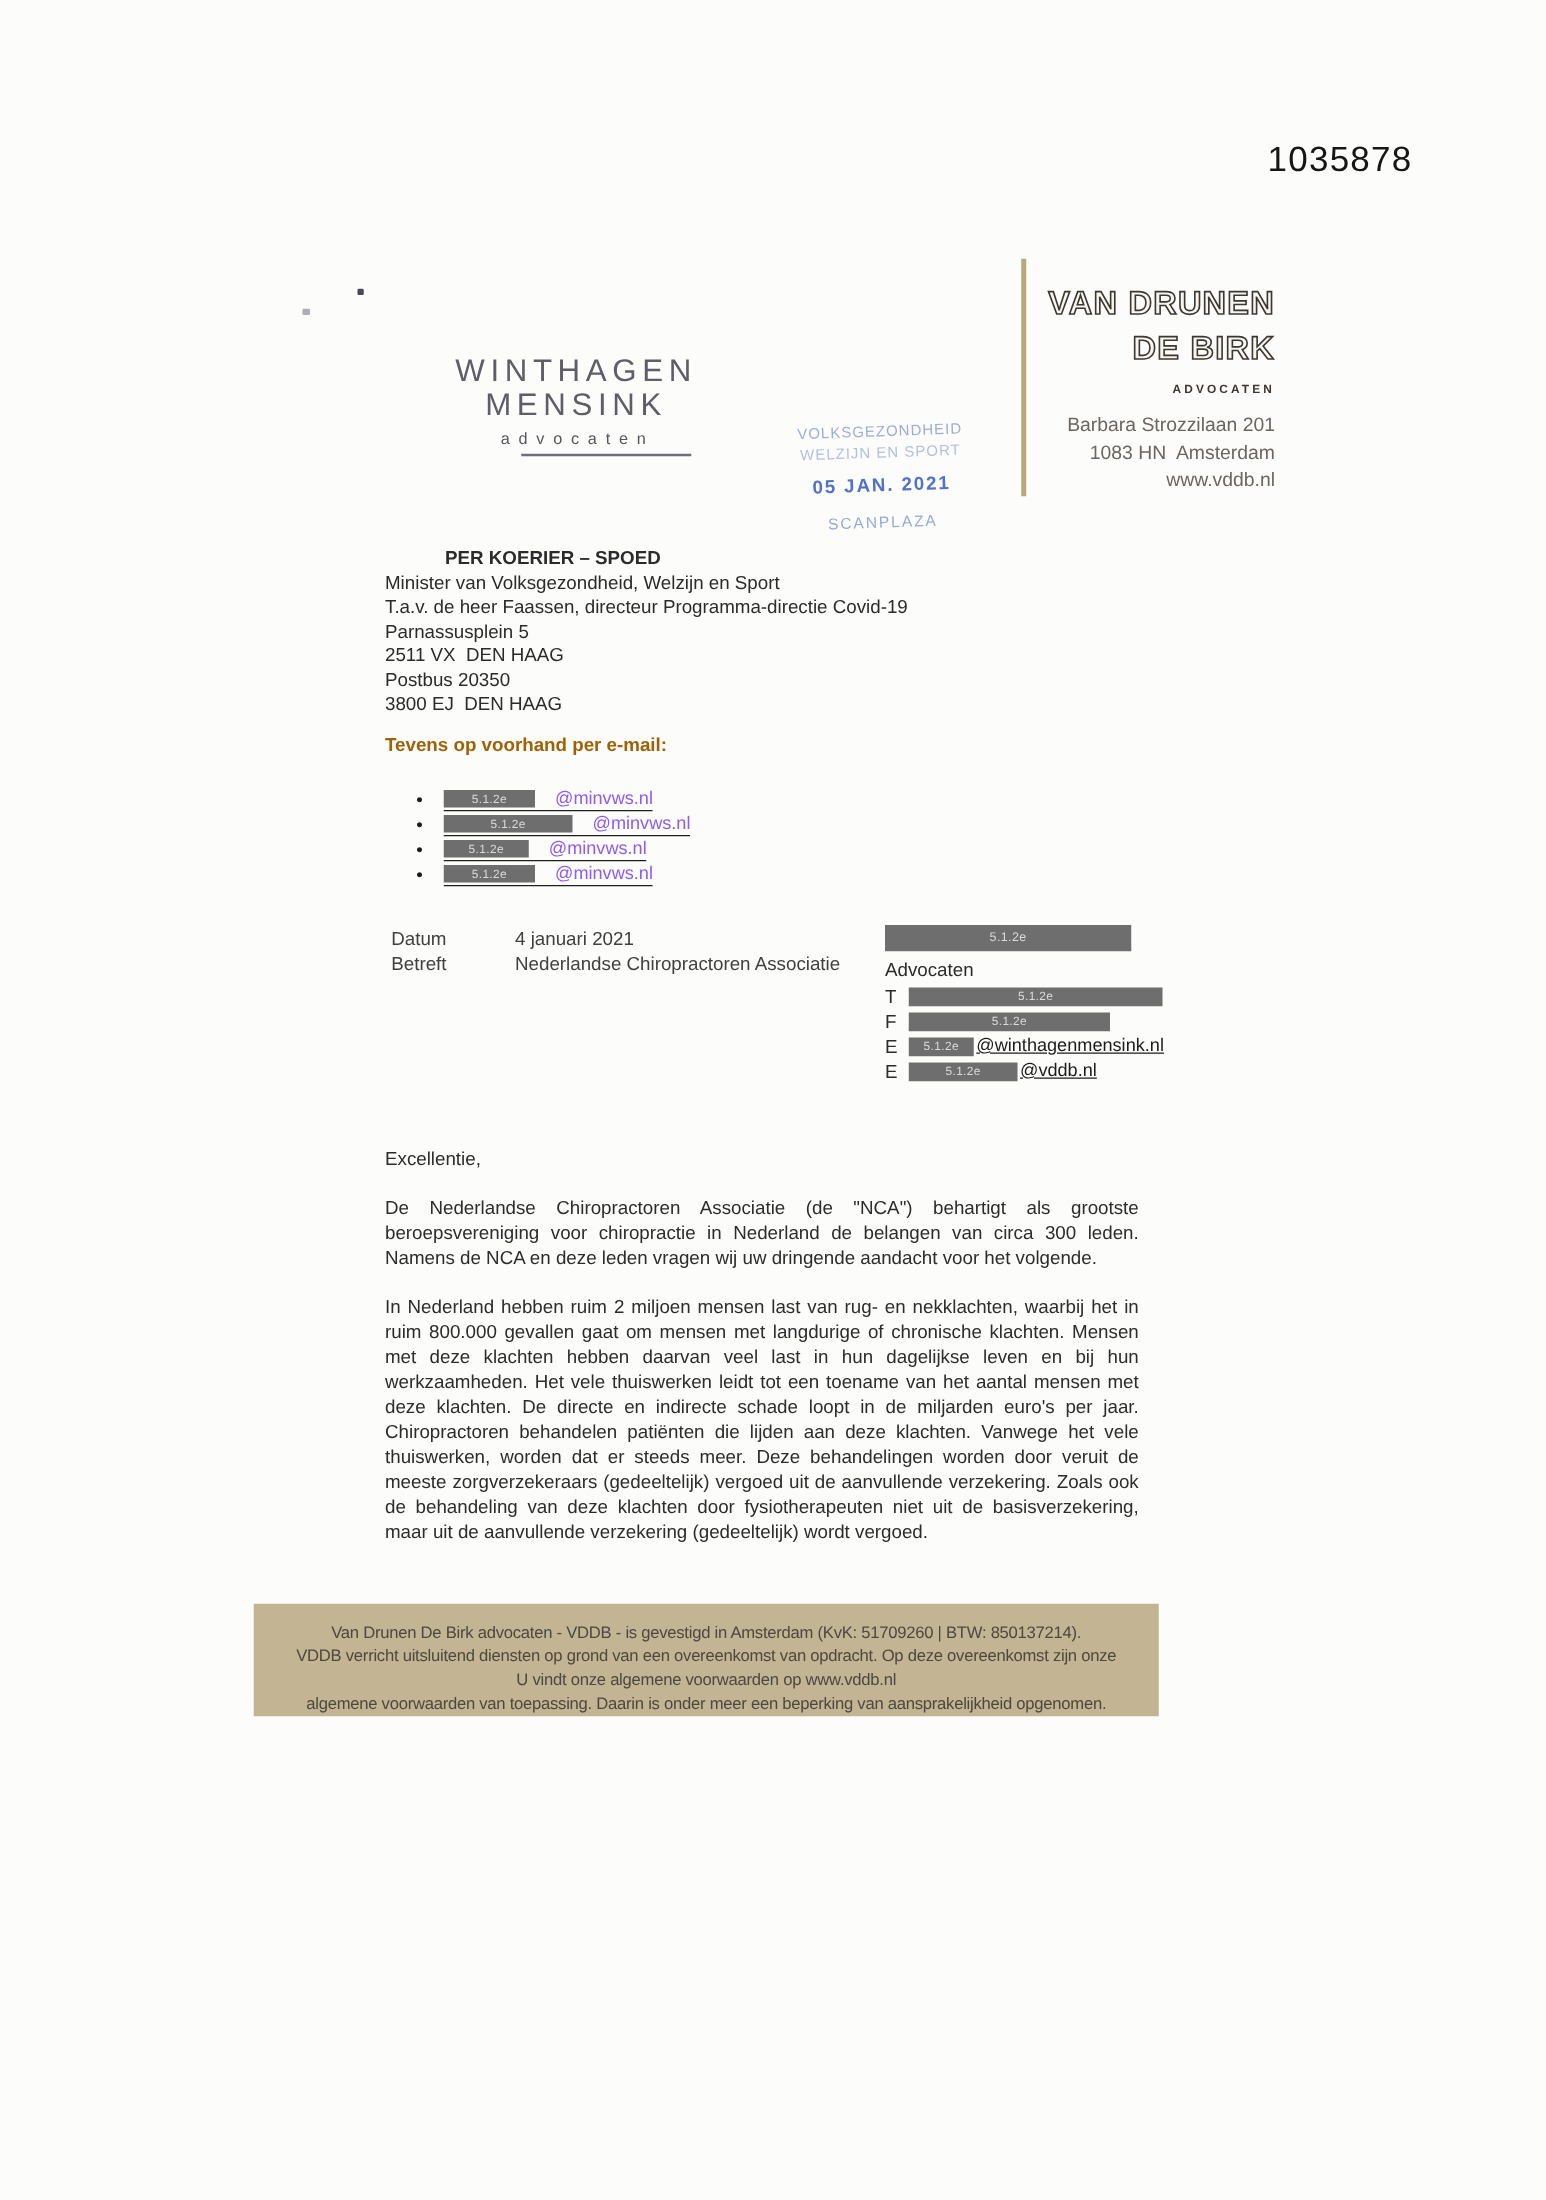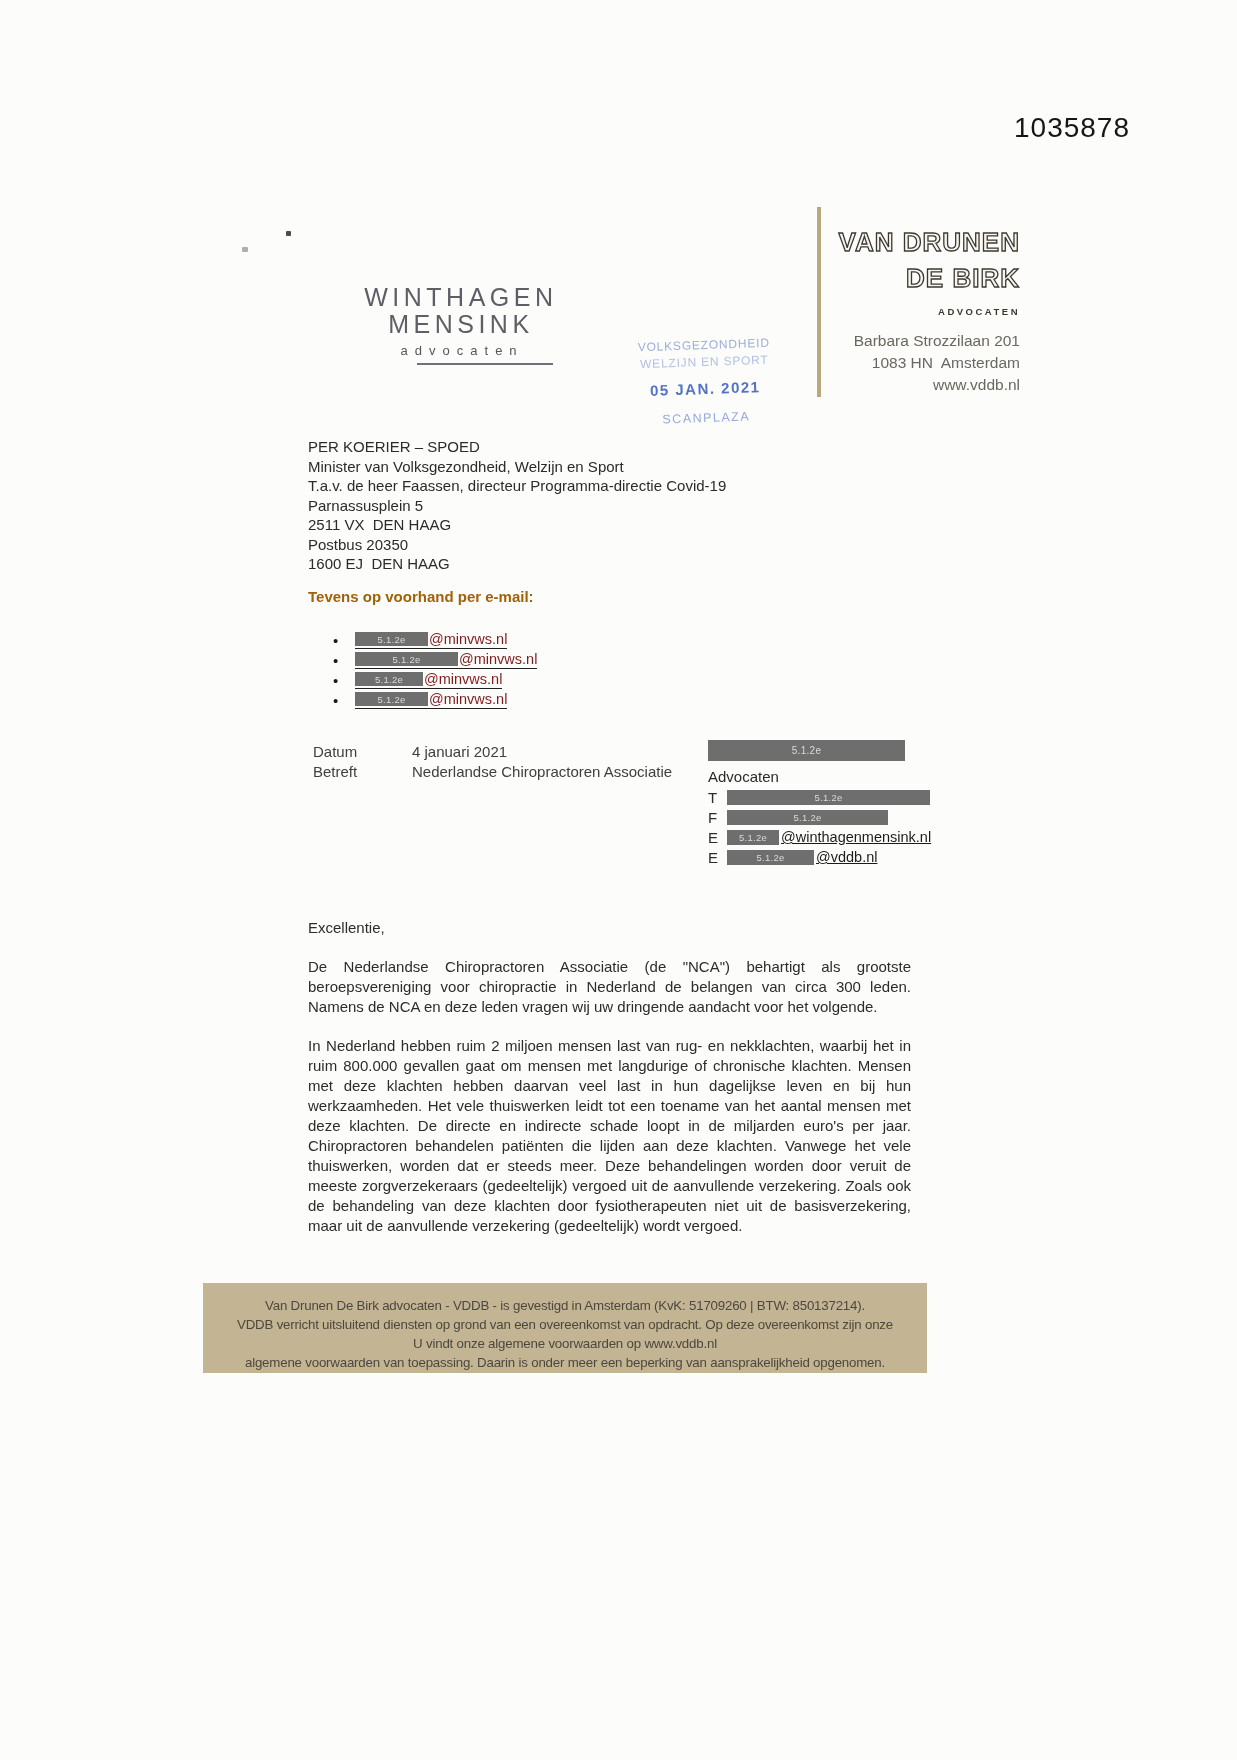--- a/index.html
+++ b/index.html
@@ -35,31 +35,31 @@
   .vddb{position:absolute;left:822px;top:224px;width:198px;text-align:right;}
   .vddb-name{font-size:26px;font-weight:700;letter-spacing:1px;line-height:36px;color:#3c3831;}
   @supports (-webkit-text-stroke:1px #000){
     .vddb-name{color:#f7f5ef;-webkit-text-stroke:1.3px #3c3831;}
   }
   .vddb-sub{font-size:9.5px;font-weight:700;letter-spacing:2.5px;margin-top:10px;color:#3c3831;}
   .vddb-addr{margin-top:13px;font-size:15.5px;line-height:22px;color:#6b6760;}
 
   
   .recipient{position:absolute;left:308px;top:437px;font-size:15px;line-height:19.5px;color:#2b2b2b;}
-  .delivery{font-weight:normal;}
+  .delivery{font-weight:bold;margin-left:48px;}
 
   .email-note{position:absolute;left:308px;top:588px;font-size:15px;font-weight:bold;color:#a16207;}
 
   
   .email-list{position:absolute;left:333px;top:630px;}
   .email-item{height:20px;display:flex;align-items:center;}
   .bullet{width:22px;font-size:15px;color:#1c1c1c;}
   .email-link{display:inline-flex;align-items:center;border-bottom:1.6px solid #1f1f1f;padding-bottom:1px;}
   .redact-box{background:#6e6e6e;color:#dadada;font-size:9.5px;height:14px;display:inline-flex;align-items:center;justify-content:center;letter-spacing:.3px;}
-  .email-domain{font-size:14.5px;color:#7f1d1d;margin-left:1px;}
+  .email-domain{font-size:14.5px;color:#8b5cf6;margin-left:16px;}
   .email-item:nth-child(1) .redact-box{width:73px;}
   .email-item:nth-child(2) .redact-box{width:103px;}
   .email-item:nth-child(3) .redact-box{width:68px;}
   .email-item:nth-child(4) .redact-box{width:73px;}
 
   
   .meta{position:absolute;left:313px;top:742px;font-size:15px;line-height:20px;color:#404040;}
   .meta-row{display:flex;}
   .meta-label{width:99px;}
 
@@ -121,21 +121,21 @@
     </div>
   </div>
 
   <div class="recipient">
     <div class="delivery">PER KOERIER – SPOED</div>
     <div class="prewrap">Minister van Volksgezondheid, Welzijn en Sport</div>
     <div class="prewrap">T.a.v. de heer Faassen, directeur Programma-directie Covid-19</div>
     <div class="prewrap">Parnassusplein 5</div>
     <div class="prewrap">2511 VX  DEN HAAG</div>
     <div class="prewrap">Postbus 20350</div>
-    <div class="prewrap">1600 EJ  DEN HAAG</div>
+    <div class="prewrap">3800 EJ  DEN HAAG</div>
   </div>
 
   <div class="email-note">Tevens op voorhand per e-mail:</div>
 
   <div class="email-list">
     <div class="email-item">
       <span class="bullet">•</span>
       <span class="email-link">
         <span class="redact-box">5.1.2e</span>
         <span class="email-domain">@minvws.nl</span>

